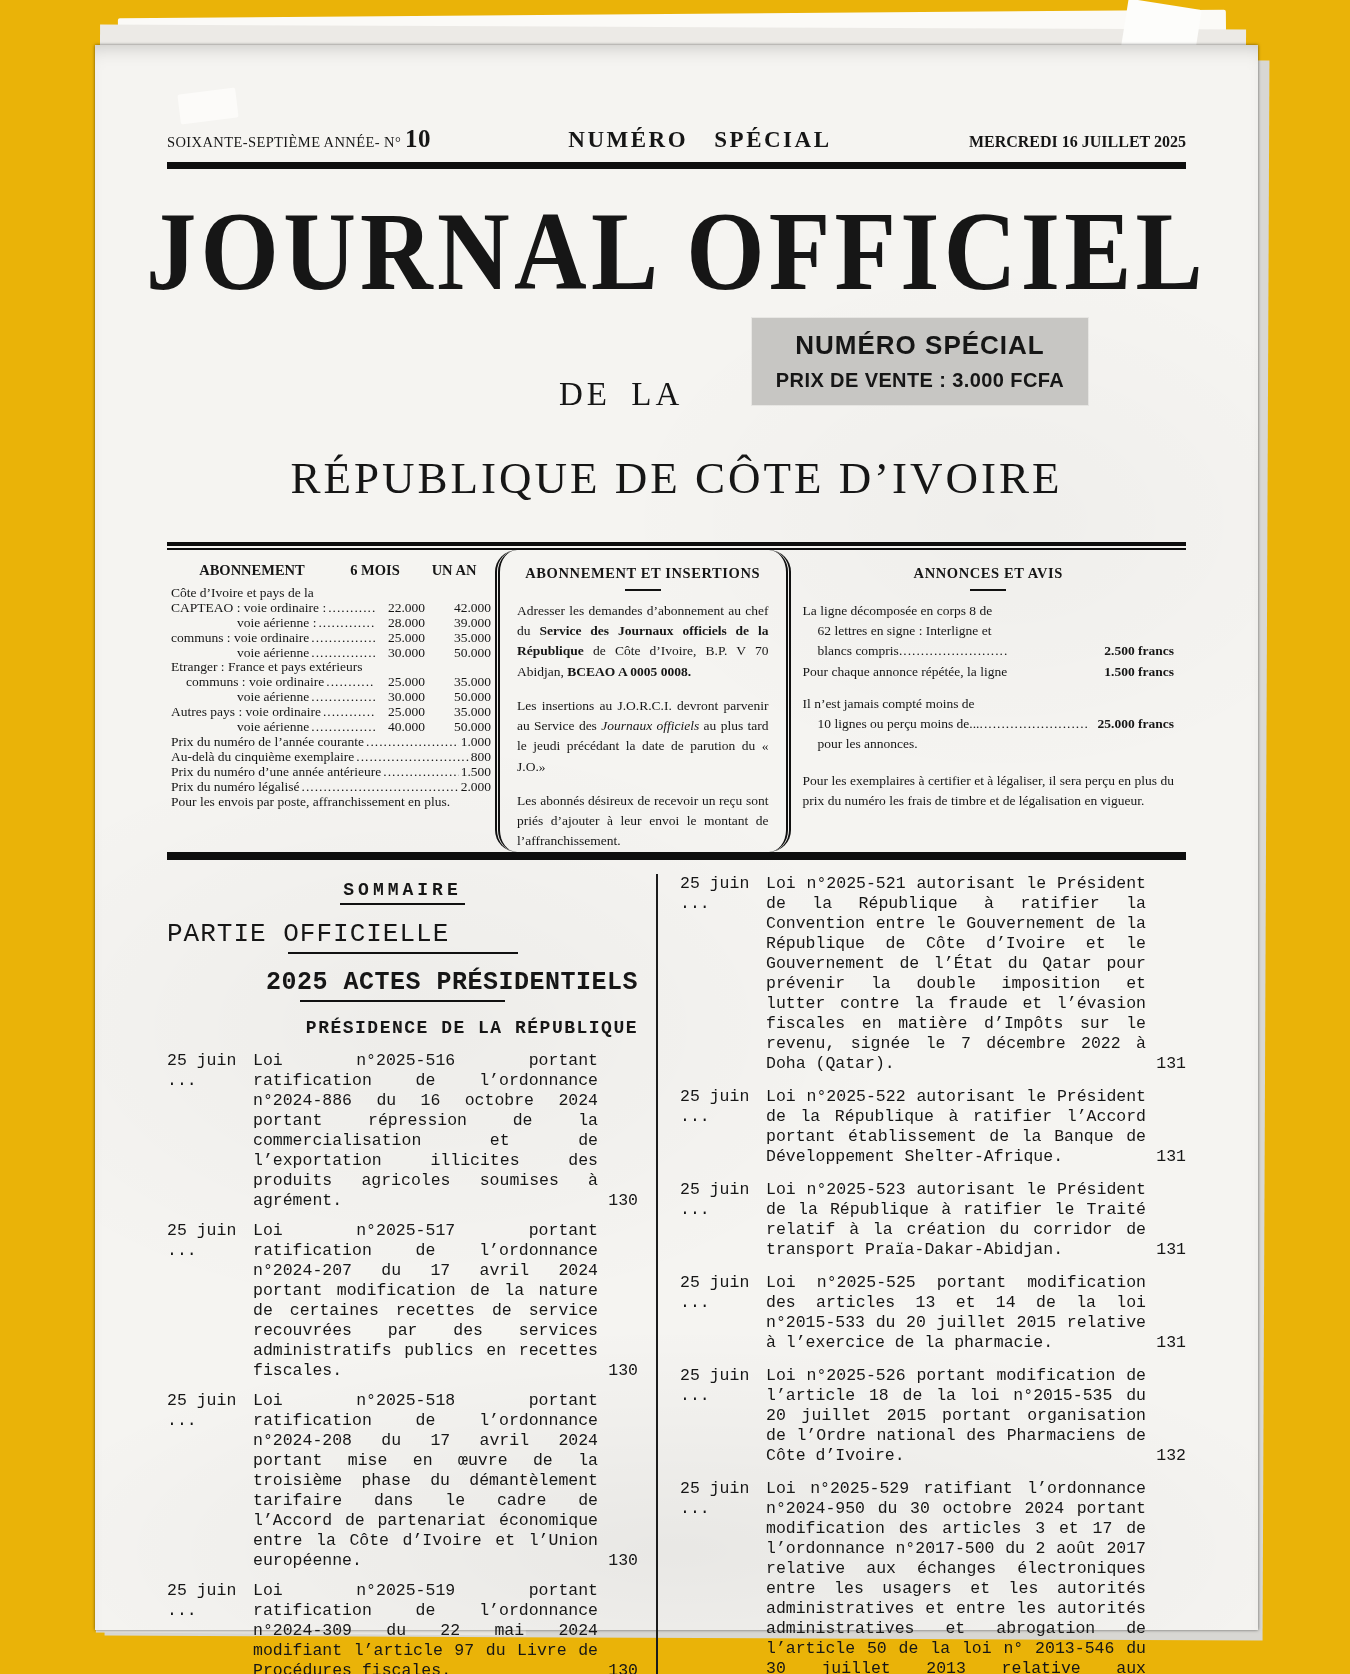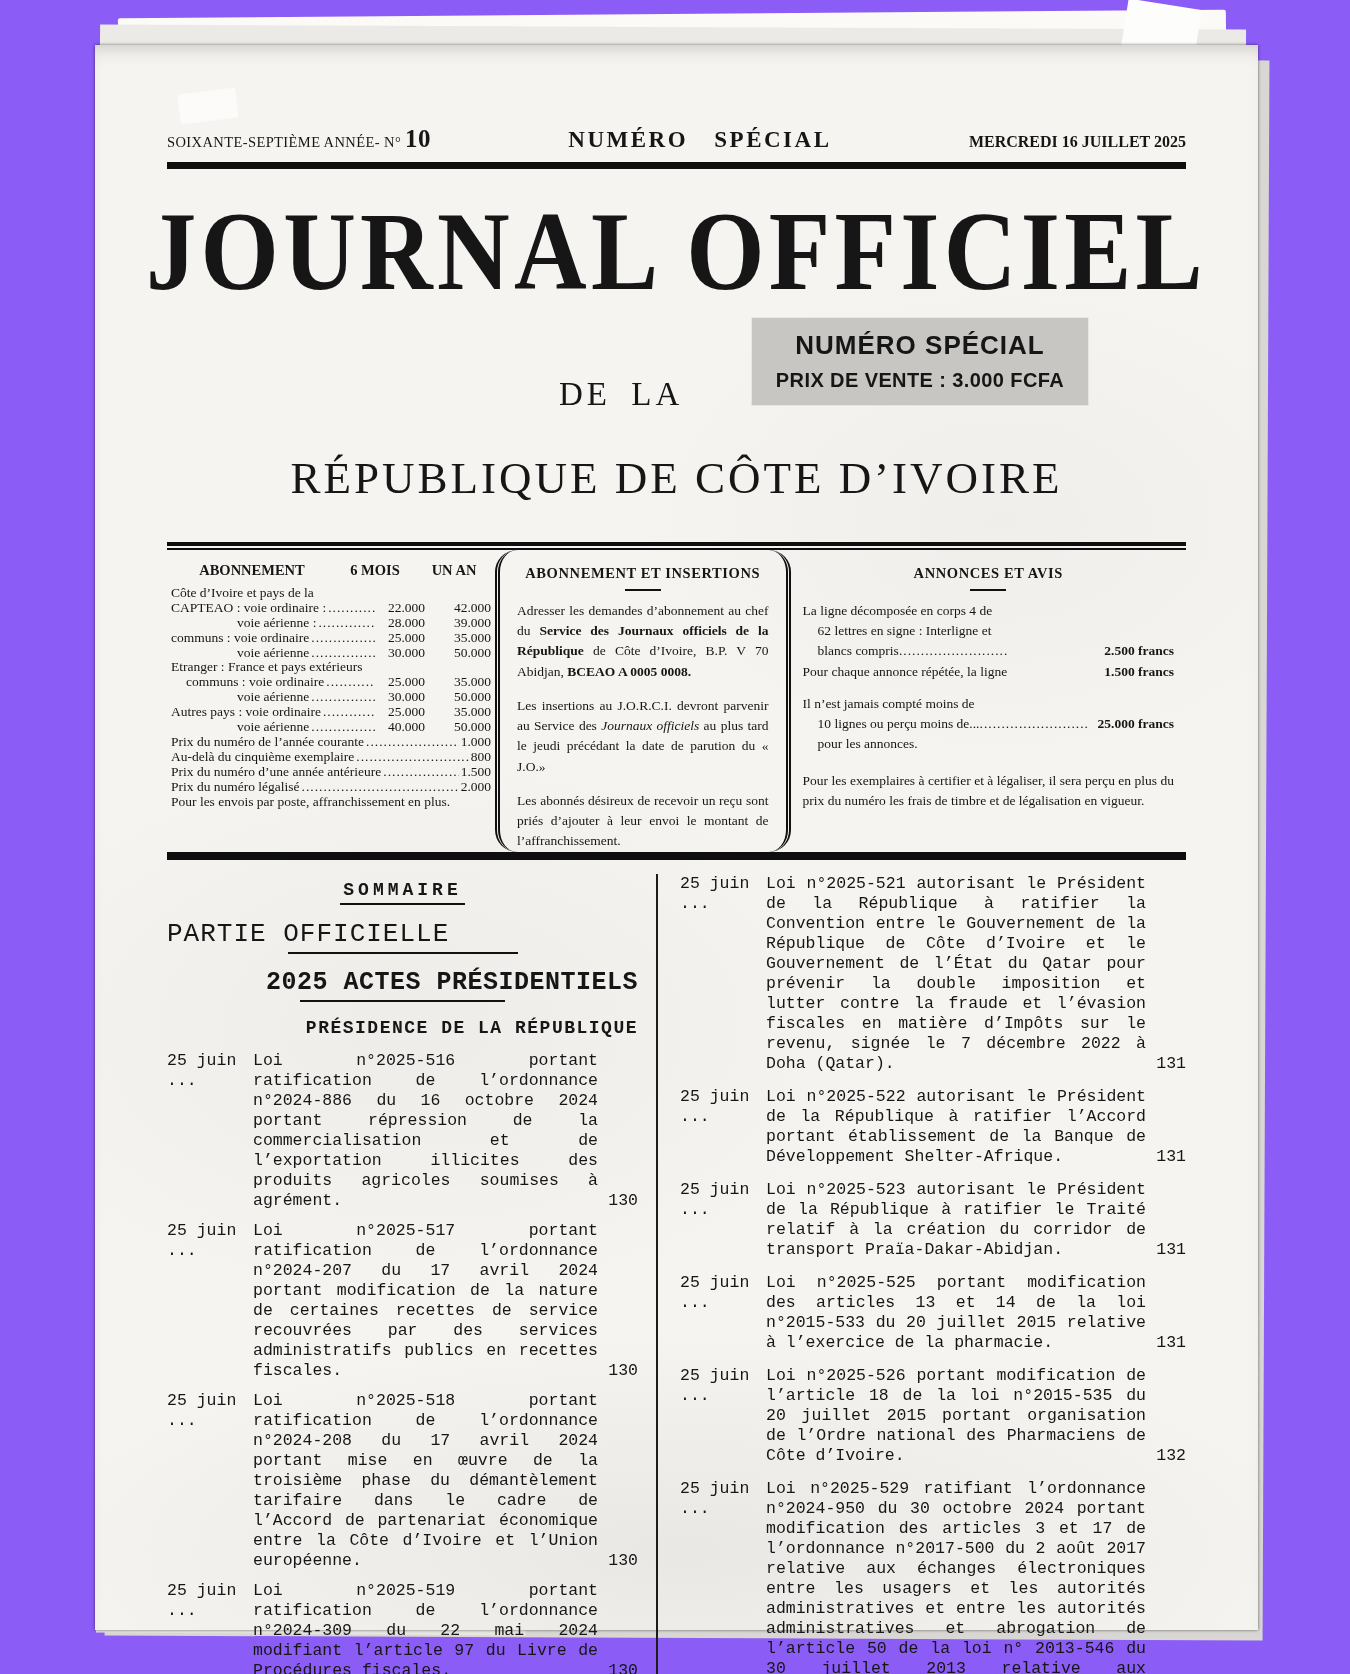--- a/index.html
+++ b/index.html
@@ -3,21 +3,21 @@
 <meta charset="utf-8">
 <style>
   :root{
     --paper:#f5f4f1;
     --ink:#161616;
     --boxbg:#c7c6c3;
   }
   *{margin:0;padding:0;box-sizing:border-box;}
   html,body{width:1350px;height:1674px;background:#000;overflow:hidden;
     font-family:"Liberation Serif","DejaVu Serif",serif;color:var(--ink);}
-  .stage{position:relative;width:1350px;height:1674px;background:#8b5cf6;}
+  .stage{position:relative;width:1350px;height:1674px;background:#eab308;}
 
   
   .sheet{position:absolute;background:#efeeea;}
   .sheet-1{left:118px;top:14px;width:1108px;height:36px;background:#fbfaf7;transform:rotate(-.45deg);border-radius:2px;}
   .sheet-2{left:100px;top:27px;width:1146px;height:34px;background:#eceae6;transform:rotate(.25deg);}
   .fold-tr{position:absolute;right:152px;top:4px;width:74px;height:54px;background:#fdfdfb;transform:rotate(9deg);border-radius:2px;}
   .fold-tl{position:absolute;left:84px;top:46px;width:58px;height:30px;background:#fcfbf9;transform:rotate(-7deg);border-radius:2px;}
   .sheet-b{left:96px;top:1596px;width:430px;height:38px;background:#e9e7e2;transform:rotate(.4deg);}
   .under{position:absolute;left:108px;top:58px;width:1158px;height:1580px;background:#d8d7d3;transform:rotate(.25deg);}
 
@@ -241,21 +241,21 @@
           <div class="title-rule"></div>
           <p class="first"><span>Adresser les demandes d’abonnement au chef du </span><b>Service des Journaux officiels de la République</b><span> de Côte d’Ivoire, B.P. V 70 Abidjan, </span><b>BCEAO A 0005 0008.</b></p>
           <p><span>Les insertions au J.O.R.C.I. devront parvenir au Service des </span><i>Journaux officiels</i><span> au plus tard le jeudi précédant la date de parution du « J.O.»</span></p>
           <p>Les abonnés désireux de recevoir un reçu sont priés d’ajouter à leur envoi le montant de l’affranchissement.</p>
         </div>
 
         <div class="col col-3 ann">
           <div class="box-title">ANNONCES ET AVIS</div>
           <div class="title-rule"></div>
           <div>
-            <div>La ligne décomposée en corps 4 de</div>
+            <div>La ligne décomposée en corps 8 de</div>
             <div class="ind">62 lettres en signe : Interligne et</div>
             <div class="row ind">
                 <span>blancs compris</span>
                 <span class="dots2"></span>
                 <span class="price">2.500 francs</span>
               </div>
           </div>
           <div class="row">
               <span>Pour chaque annonce répétée, la ligne</span>
               <span class="price">1.500 francs</span>

